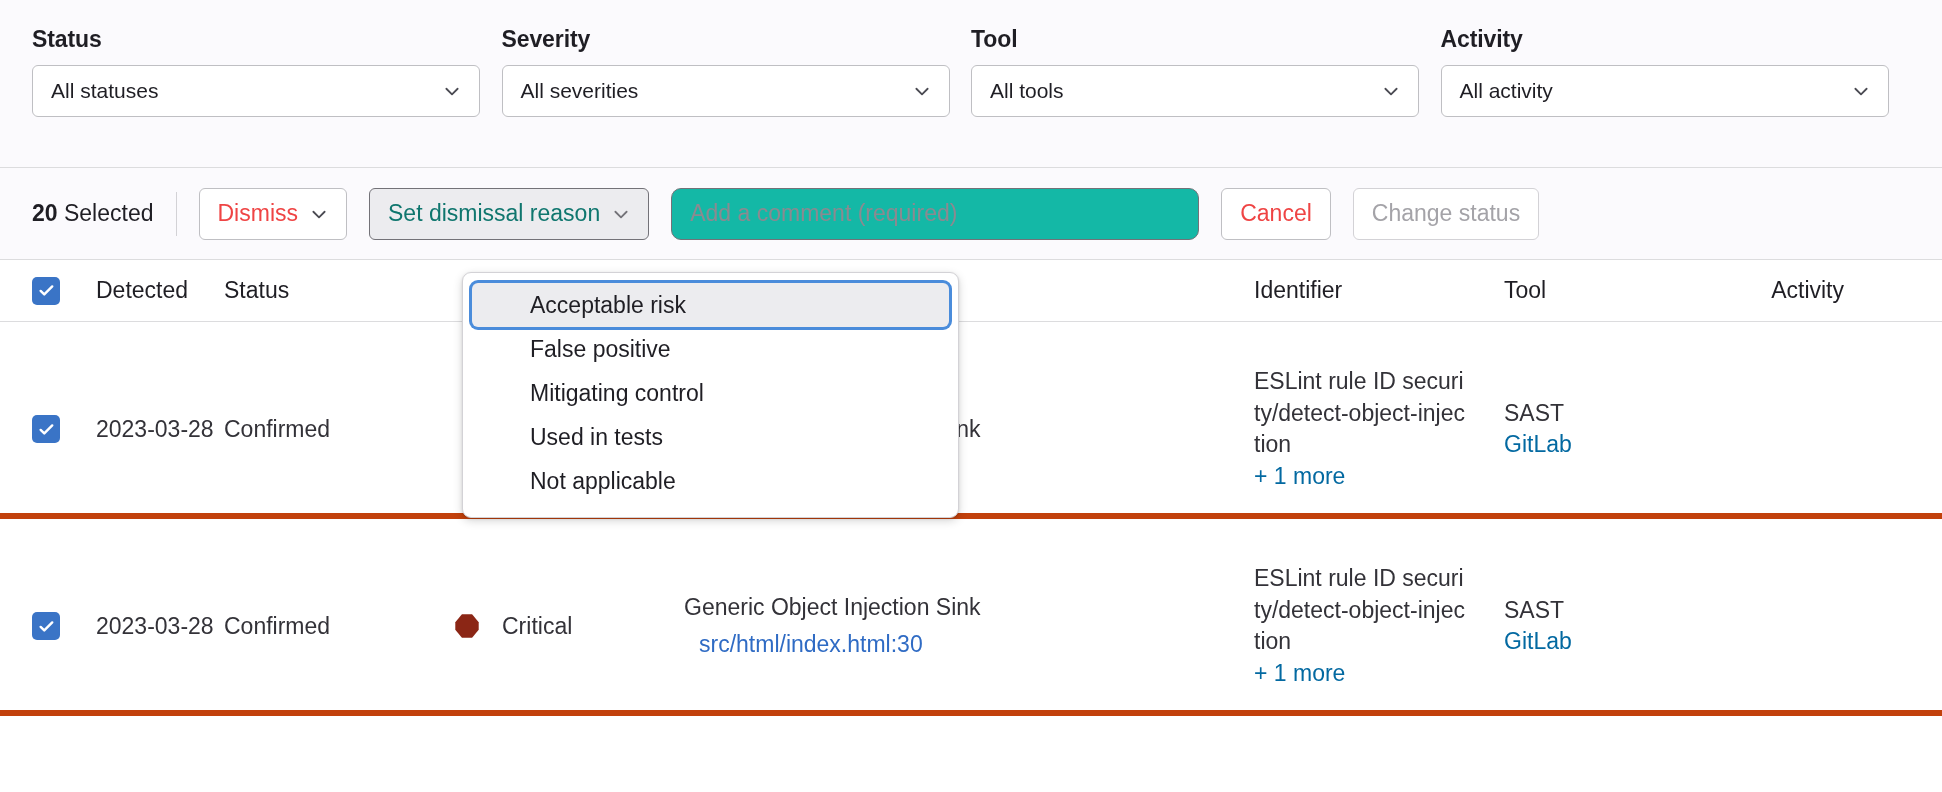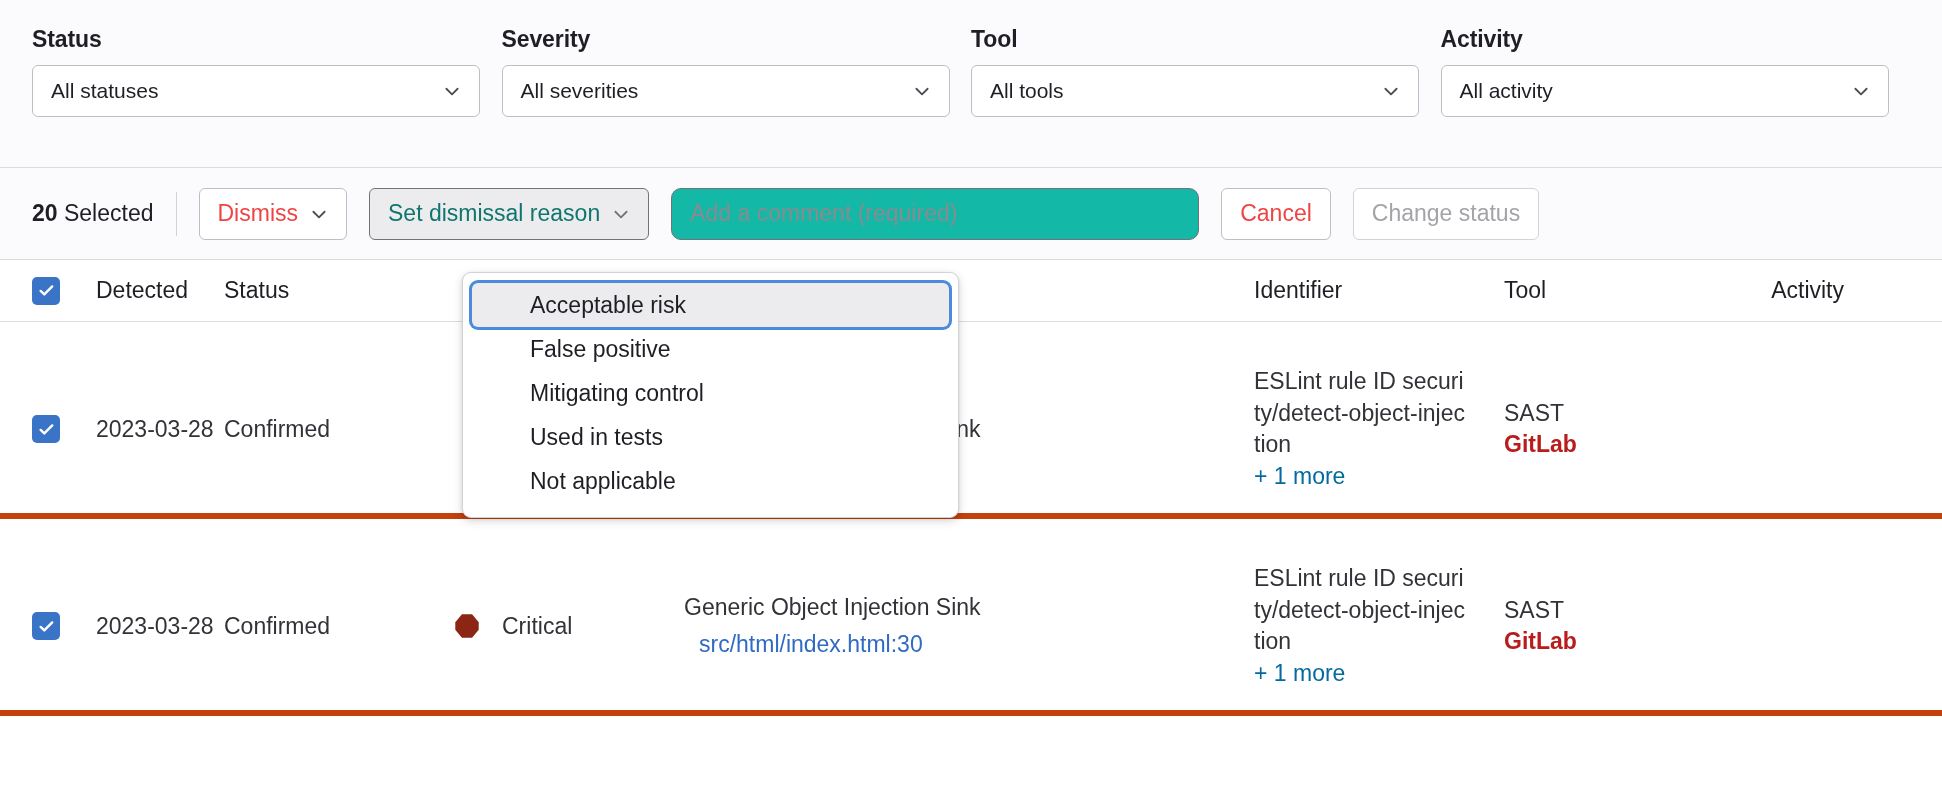--- a/index.html
+++ b/index.html
@@ -175,21 +175,21 @@
   .cb svg { width: 17px; height: 17px; display:block; }
   .thead .cb-wrap { display:flex; align-items:center; }
   .tbody-row .cb-wrap { display:flex; align-items:center; padding-top: 22px; }
 
   .cell {
     font-size: 23px;
     color: #333238;
     line-height: 1.38;
   }
   .cell.pad { padding-top: 22px; }
-  .muted { color: #b91c1c; font-weight: bold; }
+  .muted { color: #0369a1; }
   .ident {
     font-size: 23px;
     color: #333238;
     line-height: 1.38;
     word-break: break-all;
     width: 215px;
   }
   .ident-more { color: #0369a1; font-size: 23px; }
   .desc-title { color: #333238; font-size: 23px; }
   .desc-link {

